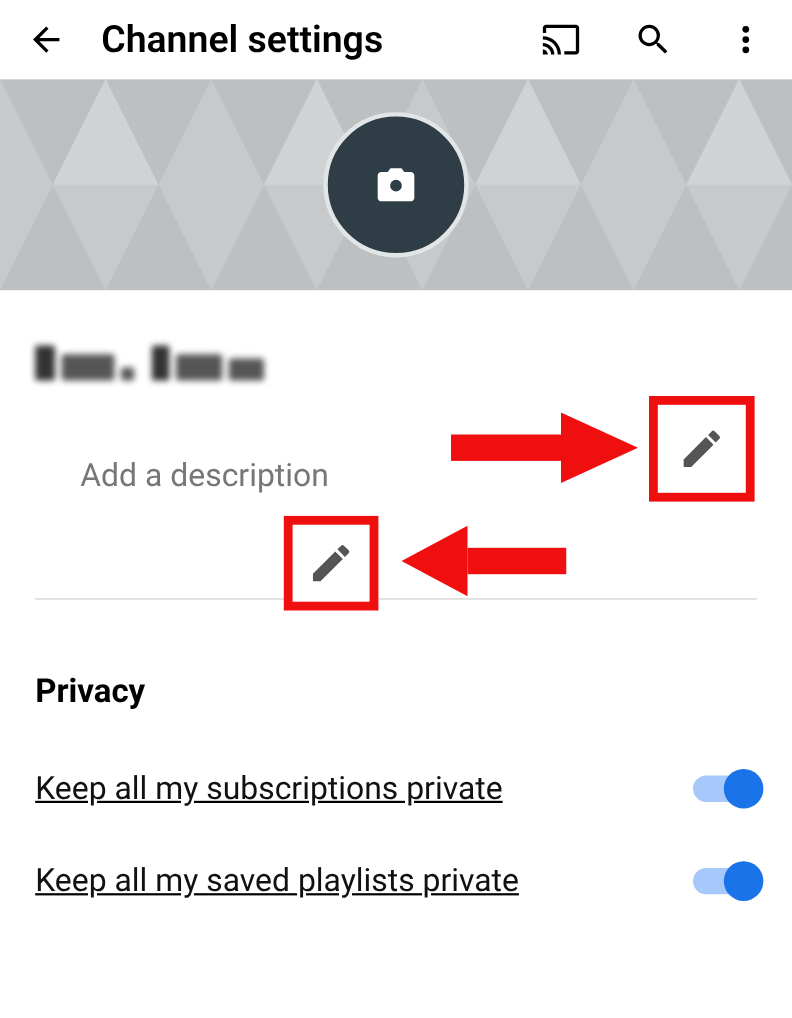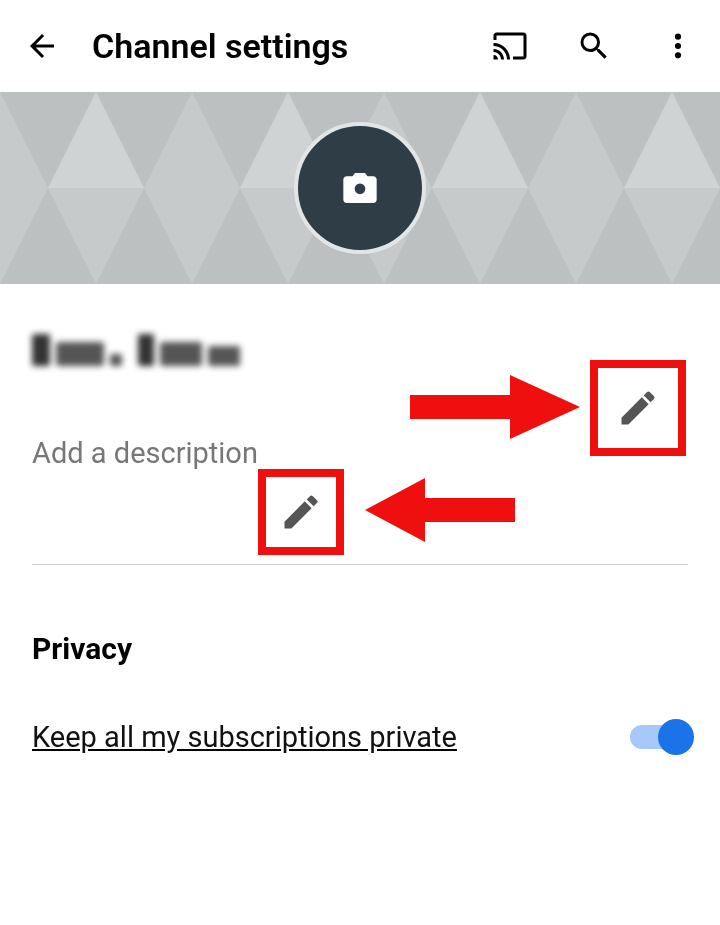--- a/index.html
+++ b/index.html
@@ -5,21 +5,21 @@
     * { margin: 0; padding: 0; box-sizing: border-box; }
     body {
       font-family: Roboto, -apple-system, sans-serif;
       width: 720px;
       height: 925px;
       background: #fff;
       overflow: hidden;
       position: relative;
     }
     .toolbar {
-      height: 92px;
+      height: 72px;
       display: flex;
       align-items: center;
       padding: 0 24px;
       gap: 32px;
     }
     .toolbar .back { width: 36px; height: 36px; cursor: pointer; }
     .toolbar .title { font-size: 34px; font-weight: 600; flex: 1; }
     .toolbar .right-icons { display: flex; align-items: center; gap: 48px; }
     .toolbar .icon-btn { width: 36px; height: 36px; cursor: pointer; display: flex; align-items: center; justify-content: center; }
     .banner {
@@ -63,21 +63,21 @@
     .blurred-name span {
       display: inline-block;
       background: #555;
       border-radius: 2px;
     }
     .desc-row {
       margin-top: 70px;
       display: flex; align-items: center; gap: 10px;
       position: relative;
     }
-    .desc-label { font-size: 29px; color: #777; }
+    .desc-label { font-size: 29px; color: #777; margin-left: 41px; }
     .divider {
       height: 1px;
       background: #ccc;
       margin-top: 94px;
     }
     .privacy-header {
       margin-top: 66px;
       font-size: 30px;
       font-weight: 700;
     }
@@ -206,20 +206,26 @@
 
   <div class="privacy-header">Privacy</div>
 
   <div class="toggle-row">
     <div class="setting-label">Keep all my subscriptions private</div>
     <div class="switch">
       <div class="knob"></div>
     </div>
   </div>
 
+  <div class="toggle-row" style="margin-top:50px">
+    <div class="setting-label">Keep all my saved playlists private</div>
+    <div class="switch">
+      <div class="knob"></div>
+    </div>
+  </div>
 
 </div>
 
 <div class="highlight-box" style="left:590px; top:360px; width:96px; height:96px;">
   <div style="width:100%;height:100%;display:flex;align-items:center;justify-content:center">
     <svg viewBox="0 0 24 24" width="44" height="44">
       <path d="M3 17.25V21h3.75L17.81 9.94l-3.75-3.75L3 17.25zM20.71 7.04a1 1 0 000-1.41l-2.34-2.34a1 1 0 00-1.41 0l-1.83 1.83 3.75 3.75 1.83-1.83z" fill="#555"></path>
     </svg>
   </div>
 </div>

